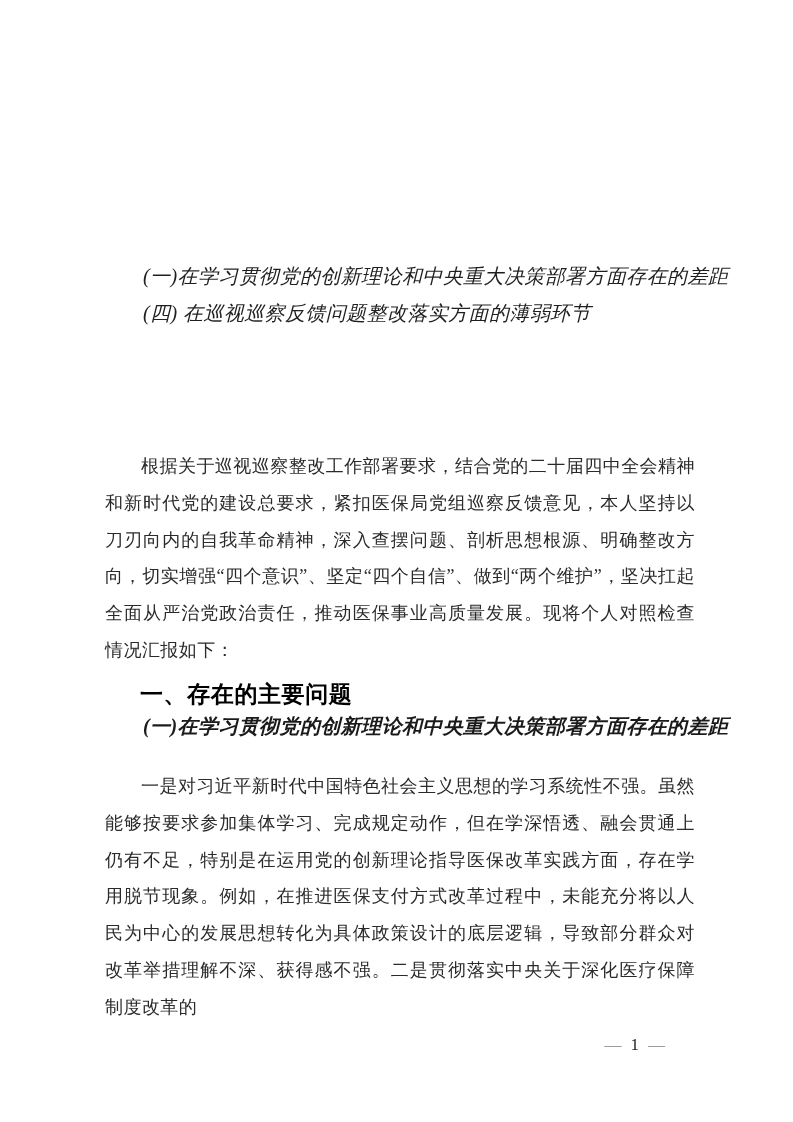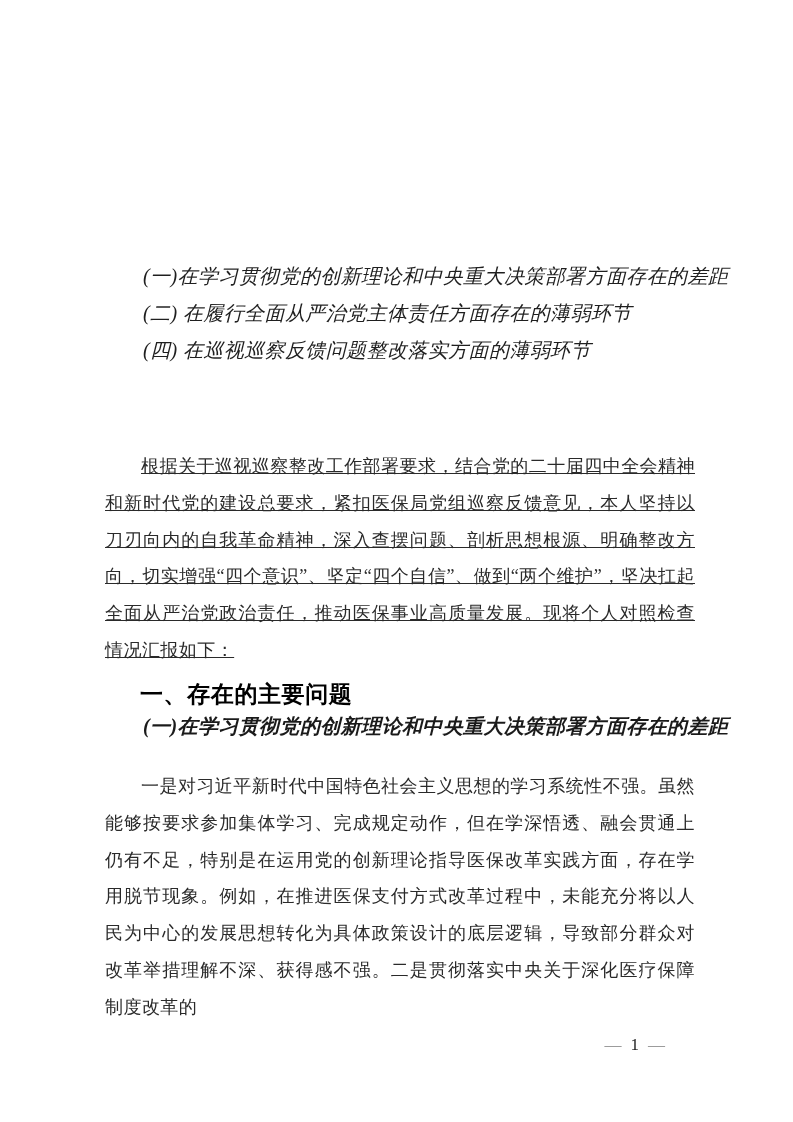--- a/index.html
+++ b/index.html
@@ -52,21 +52,21 @@
     left: 105px;
     width: 590px;
     margin: 0;
     font-size: 18px;
     line-height: 36.8px;
     letter-spacing: 0.45px;
     text-align: justify;
     text-indent: 2em;
     color: #2a2a2a;
   }
-  .intro-para { top: 448px; text-decoration: underline; }
+  .intro-para { top: 448px; }
   .section-heading {
     position: absolute;
     left: 105px;
     top: 676px;
     width: 590px;
     margin: 0;
     font-family: "Liberation Sans", "DejaVu Sans", sans-serif;
     font-weight: 700;
     font-size: 23px;
     line-height: 36.8px;
@@ -108,21 +108,20 @@
   }
 </style>
 </head>
 <body>
 
 <div class="page">
 
 
   <div class="outline">
     <p class="outline-item">(一)在学习贯彻党的创新理论和中央重大决策部署方面存在的差距</p>
-    <p class="outline-item">(二) 在履行全面从严治党主体责任方面存在的薄弱环节</p>
     <p class="outline-item">(四) 在巡视巡察反馈问题整改落实方面的薄弱环节</p>
   </div>
 
   <p class="para intro-para">根据关于巡视巡察整改工作部署要求，结合党的二十届四中全会精神和新时代党的建设总要求，紧扣医保局党组巡察反馈意见，本人坚持以刀刃向内的自我革命精神，深入查摆问题、剖析思想根源、明确整改方向，切实增强“四个意识”、坚定“四个自信”、做到“两个维护”，坚决扛起全面从严治党政治责任，推动医保事业高质量发展。现将个人对照检查情况汇报如下：</p>
 
   <h2 class="section-heading">一、存在的主要问题</h2>
 
   <h3 class="subsection-heading">(一)在学习贯彻党的创新理论和中央重大决策部署方面存在的差距</h3>
 
   <p class="para body-para">一是对习近平新时代中国特色社会主义思想的学习系统性不强。虽然能够按要求参加集体学习、完成规定动作，但在学深悟透、融会贯通上仍有不足，特别是在运用党的创新理论指导医保改革实践方面，存在学用脱节现象。例如，在推进医保支付方式改革过程中，未能充分将以人民为中心的发展思想转化为具体政策设计的底层逻辑，导致部分群众对改革举措理解不深、获得感不强。二是贯彻落实中央关于深化医疗保障制度改革的</p>

